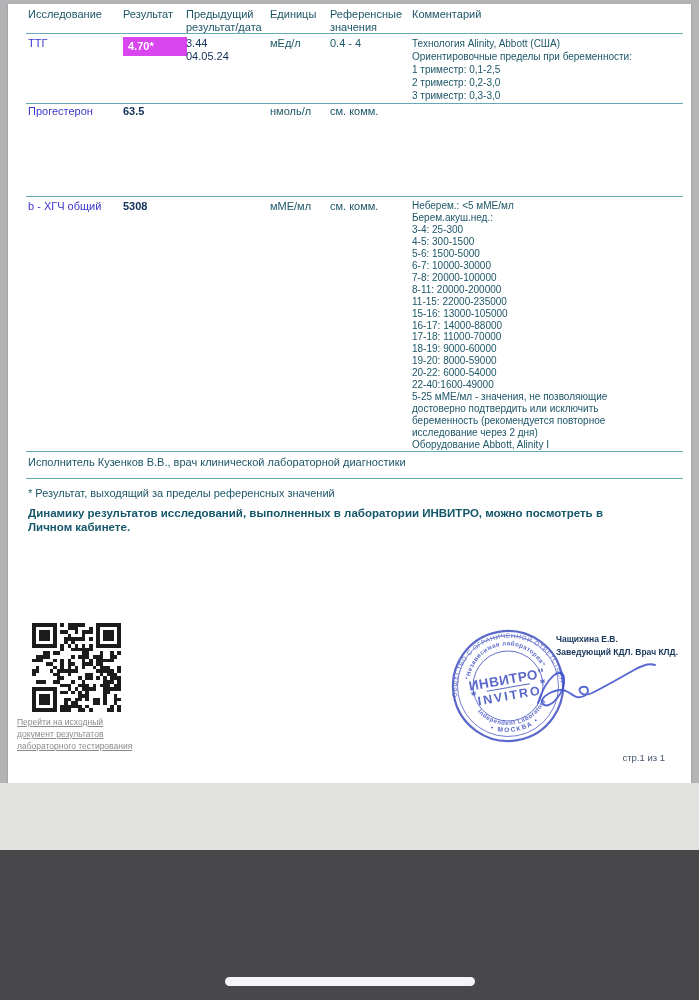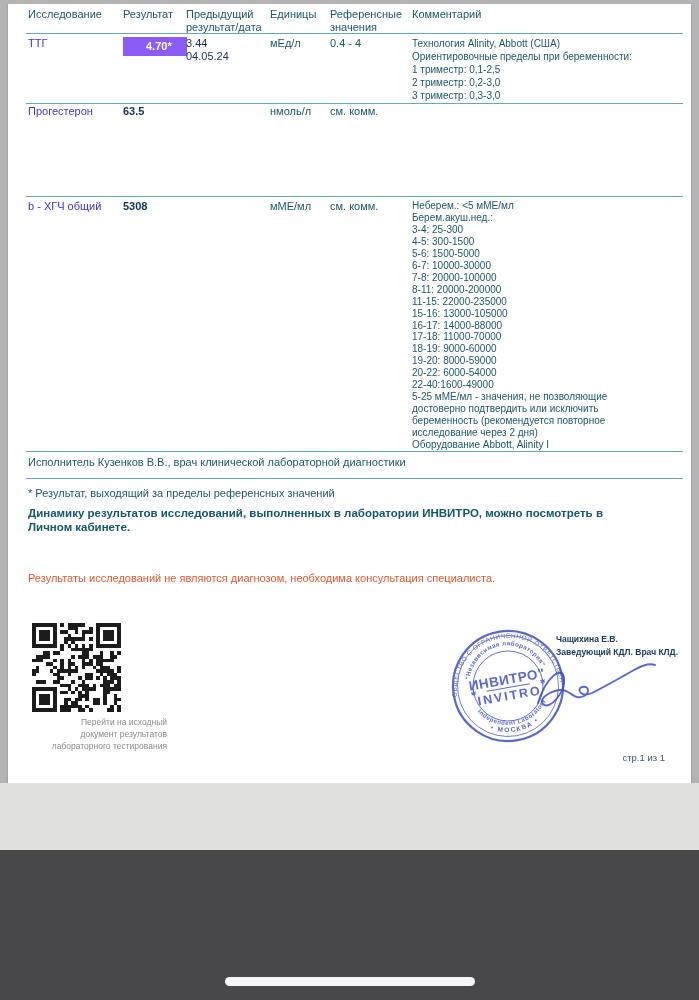--- a/index.html
+++ b/index.html
@@ -6,36 +6,36 @@
   .screen{position:relative;width:699px;height:1000px;margin:0 auto;background:#b4b3b5;
     font-family:"Liberation Sans",sans-serif;overflow:hidden;-webkit-font-smoothing:antialiased;}
   .page{position:absolute;left:8px;top:4px;width:683px;height:779px;background:#ffffff;
     box-shadow:0 1px 2px rgba(0,0,0,.25);}
   .below-page{position:absolute;left:0;top:783px;width:699px;height:67px;background:#e1e1e0;}
   
   .cell{position:absolute;font-size:11px;line-height:13px;color:#1d5668;white-space:pre-line;}
   .hcell{position:absolute;font-size:11px;line-height:13px;color:#1d5668;}
   .tname{color:#3c35cc;cursor:pointer;}
   .tres{font-weight:bold;color:#102f5a;}
-  .res-badge{position:absolute;background:#8b5cf6;color:#ffffff;font-weight:bold;
-    font-size:11px;line-height:19px;width:64px;height:19px;padding-left:23px;box-sizing:border-box;}
+  .res-badge{position:absolute;background:#d946ef;color:#ffffff;font-weight:bold;
+    font-size:11px;line-height:19px;width:64px;height:19px;padding-left:5px;box-sizing:border-box;}
   .hline{position:absolute;left:18px;right:8px;height:0;border-top:1.5px solid #66a9b6;}
   .comment{width:278px;font-size:10px;}
   
   .ftext{position:absolute;left:20px;font-size:11px;line-height:13px;color:#1d5668;white-space:pre-line;}
   .bold-note{font-weight:bold;color:#14566a;font-size:11.5px;line-height:14px;}
   .red{color:#e84b28;}
   .link{color:#2d43d6;text-decoration:none;cursor:pointer;}
   .disclaimer{color:#e8562d;}
   .page-num{position:absolute;right:26px;top:748px;font-size:9.5px;color:#44546a;}
   
   .qr{position:absolute;left:24px;top:619px;width:89px;height:89px;}
   .qr svg{width:89px;height:89px;shape-rendering:crispEdges;}
-  .qr-caption{position:absolute;left:9px;top:712px;width:150px;text-align:right;
-    font-size:8.5px;line-height:12px;color:#8b8b8b;white-space:pre-line;}
+  .qr-caption{position:absolute;left:9px;top:712px;width:150px;text-align:left;
+    font-size:8.5px;line-height:12px;color:#8b8b8b;white-space:pre-line;text-decoration:underline;}
   
   .stamp{position:absolute;left:440px;top:622px;width:120px;height:120px;opacity:.92;}
   .signer{position:absolute;left:548px;font-size:8.5px;font-weight:bold;color:#17365c;line-height:10px;}
   .signature{position:absolute;left:522px;top:651px;width:130px;height:68px;}
   
   .toolbar{position:absolute;left:0;top:850px;width:699px;height:150px;background:#48474a;}
   .home-indicator{position:absolute;left:225px;top:977px;width:250px;height:9px;border-radius:5px;
     background:#f5f5f7;}
   .stamp text{fill:#4d5cc5;}
   .stamp circle{stroke:#4d5cc5;fill:none;}
@@ -99,21 +99,20 @@
 беременность (рекомендуется повторное
 исследование через 2 дня)
 Оборудование Abbott, Alinity I</div>
     <div class="hline" style="top:447px"></div>
 
     <div class="ftext" style="top:452px;width:655px">Исполнитель Кузенков В.В., врач клинической лабораторной диагностики</div>
     <div class="hline" style="top:474px"></div>
     <div class="ftext" style="top:483px;width:655px">* Результат, выходящий за пределы референсных значений</div>
     <div class="ftext bold-note" style="top:502px;width:660px">Динамику результатов исследований, выполненных в лаборатории ИНВИТРО, можно посмотреть в
 Личном кабинете.</div>
-    <div class="ftext disclaimer" style="top:568px;width:665px">Результаты исследований не являются диагнозом, необходима консультация специалиста.</div>
 
     <div class="qr"><svg id="qr-svg" viewBox="0 0 25 25">
           <path d="M8 0h1v1h-1zM10 0h1v1h-1zM11 0h1v1h-1zM12 0h1v1h-1zM13 0h1v1h-1zM14 0h1v1h-1zM10 1h1v1h-1zM11 1h1v1h-1zM12 1h1v1h-1zM16 1h1v1h-1zM8 2h1v1h-1zM9 2h1v1h-1zM12 2h1v1h-1zM14 2h1v1h-1zM15 2h1v1h-1zM16 2h1v1h-1zM10 3h1v1h-1zM14 3h1v1h-1zM9 4h1v1h-1zM10 4h1v1h-1zM11 4h1v1h-1zM12 4h1v1h-1zM13 4h1v1h-1zM14 4h1v1h-1zM16 4h1v1h-1zM9 5h1v1h-1zM11 5h1v1h-1zM8 6h1v1h-1zM10 6h1v1h-1zM12 6h1v1h-1zM14 6h1v1h-1zM16 6h1v1h-1zM8 7h1v1h-1zM11 7h1v1h-1zM12 7h1v1h-1zM13 7h1v1h-1zM14 7h1v1h-1zM15 7h1v1h-1zM16 7h1v1h-1zM3 8h1v1h-1zM4 8h1v1h-1zM6 8h1v1h-1zM7 8h1v1h-1zM14 8h1v1h-1zM15 8h1v1h-1zM19 8h1v1h-1zM22 8h1v1h-1zM24 8h1v1h-1zM1 9h1v1h-1zM2 9h1v1h-1zM3 9h1v1h-1zM4 9h1v1h-1zM11 9h1v1h-1zM13 9h1v1h-1zM14 9h1v1h-1zM15 9h1v1h-1zM17 9h1v1h-1zM18 9h1v1h-1zM19 9h1v1h-1zM22 9h1v1h-1zM23 9h1v1h-1zM0 10h1v1h-1zM1 10h1v1h-1zM2 10h1v1h-1zM6 10h1v1h-1zM8 10h1v1h-1zM10 10h1v1h-1zM14 10h1v1h-1zM16 10h1v1h-1zM18 10h1v1h-1zM19 10h1v1h-1zM20 10h1v1h-1zM21 10h1v1h-1zM22 10h1v1h-1zM4 11h1v1h-1zM5 11h1v1h-1zM8 11h1v1h-1zM10 11h1v1h-1zM11 11h1v1h-1zM14 11h1v1h-1zM15 11h1v1h-1zM16 11h1v1h-1zM18 11h1v1h-1zM19 11h1v1h-1zM1 12h1v1h-1zM6 12h1v1h-1zM8 12h1v1h-1zM10 12h1v1h-1zM12 12h1v1h-1zM14 12h1v1h-1zM17 12h1v1h-1zM19 12h1v1h-1zM20 12h1v1h-1zM21 12h1v1h-1zM24 12h1v1h-1zM0 13h1v1h-1zM1 13h1v1h-1zM5 13h1v1h-1zM7 13h1v1h-1zM8 13h1v1h-1zM9 13h1v1h-1zM10 13h1v1h-1zM11 13h1v1h-1zM12 13h1v1h-1zM18 13h1v1h-1zM19 13h1v1h-1zM20 13h1v1h-1zM21 13h1v1h-1zM22 13h1v1h-1zM24 13h1v1h-1zM0 14h1v1h-1zM6 14h1v1h-1zM7 14h1v1h-1zM10 14h1v1h-1zM15 14h1v1h-1zM16 14h1v1h-1zM19 14h1v1h-1zM21 14h1v1h-1zM22 14h1v1h-1zM23 14h1v1h-1zM7 15h1v1h-1zM8 15h1v1h-1zM13 15h1v1h-1zM15 15h1v1h-1zM16 15h1v1h-1zM18 15h1v1h-1zM20 15h1v1h-1zM22 15h1v1h-1zM23 15h1v1h-1zM24 15h1v1h-1zM1 16h1v1h-1zM2 16h1v1h-1zM3 16h1v1h-1zM6 16h1v1h-1zM7 16h1v1h-1zM11 16h1v1h-1zM14 16h1v1h-1zM20 16h1v1h-1zM21 16h1v1h-1zM22 16h1v1h-1zM24 16h1v1h-1zM8 17h1v1h-1zM9 17h1v1h-1zM10 17h1v1h-1zM13 17h1v1h-1zM14 17h1v1h-1zM15 17h1v1h-1zM17 17h1v1h-1zM19 17h1v1h-1zM20 17h1v1h-1zM21 17h1v1h-1zM23 17h1v1h-1zM24 17h1v1h-1zM10 18h1v1h-1zM12 18h1v1h-1zM14 18h1v1h-1zM15 18h1v1h-1zM16 18h1v1h-1zM17 18h1v1h-1zM20 18h1v1h-1zM21 18h1v1h-1zM22 18h1v1h-1zM23 18h1v1h-1zM24 18h1v1h-1zM8 19h1v1h-1zM9 19h1v1h-1zM11 19h1v1h-1zM13 19h1v1h-1zM15 19h1v1h-1zM20 19h1v1h-1zM21 19h1v1h-1zM13 20h1v1h-1zM14 20h1v1h-1zM15 20h1v1h-1zM20 20h1v1h-1zM23 20h1v1h-1zM9 21h1v1h-1zM10 21h1v1h-1zM12 21h1v1h-1zM13 21h1v1h-1zM15 21h1v1h-1zM17 21h1v1h-1zM18 21h1v1h-1zM20 21h1v1h-1zM23 21h1v1h-1zM24 21h1v1h-1zM9 22h1v1h-1zM11 22h1v1h-1zM12 22h1v1h-1zM17 22h1v1h-1zM18 22h1v1h-1zM20 22h1v1h-1zM23 22h1v1h-1zM8 23h1v1h-1zM9 23h1v1h-1zM10 23h1v1h-1zM11 23h1v1h-1zM12 23h1v1h-1zM13 23h1v1h-1zM15 23h1v1h-1zM22 23h1v1h-1zM24 23h1v1h-1zM8 24h1v1h-1zM9 24h1v1h-1zM10 24h1v1h-1zM13 24h1v1h-1zM14 24h1v1h-1zM16 24h1v1h-1zM21 24h1v1h-1zM22 24h1v1h-1zM24 24h1v1h-1zM0 0h7v7h-7z M1 1h5v5h-5z M2 2h3v3h-3zM18 0h7v7h-7z M19 1h5v5h-5z M20 2h3v3h-3zM0 18h7v7h-7z M1 19h5v5h-5z M2 20h3v3h-3z" fill="#1c1c1c" fill-rule="evenodd"></path>
         </svg></div>
     <div class="qr-caption">Перейти на исходный
 документ результатов
 лабораторного тестирования</div>
 
     <svg class="stamp" viewBox="0 0 120 120">
       <defs>

